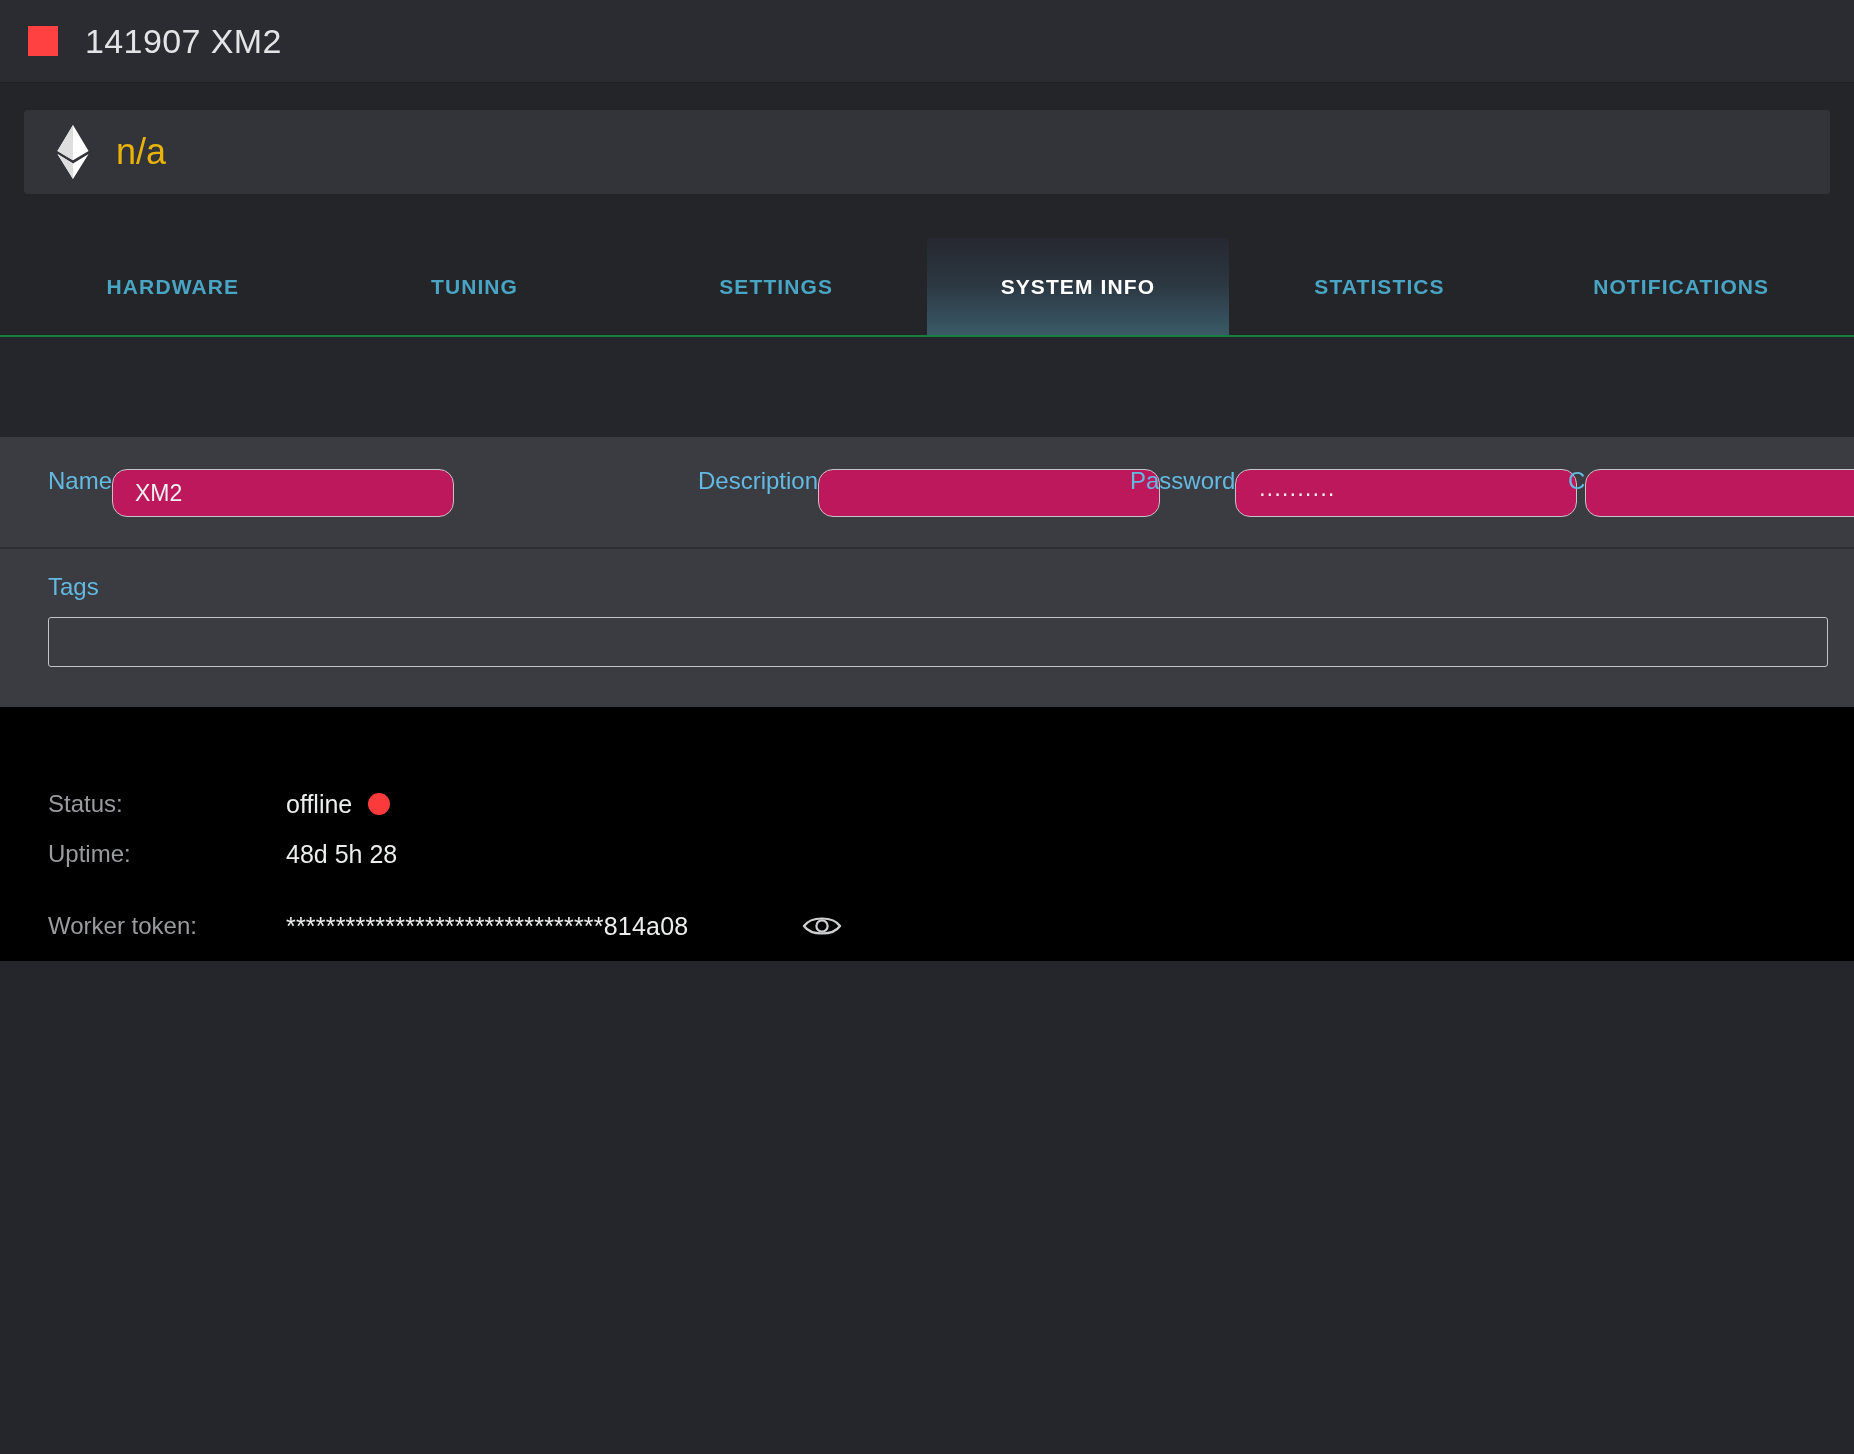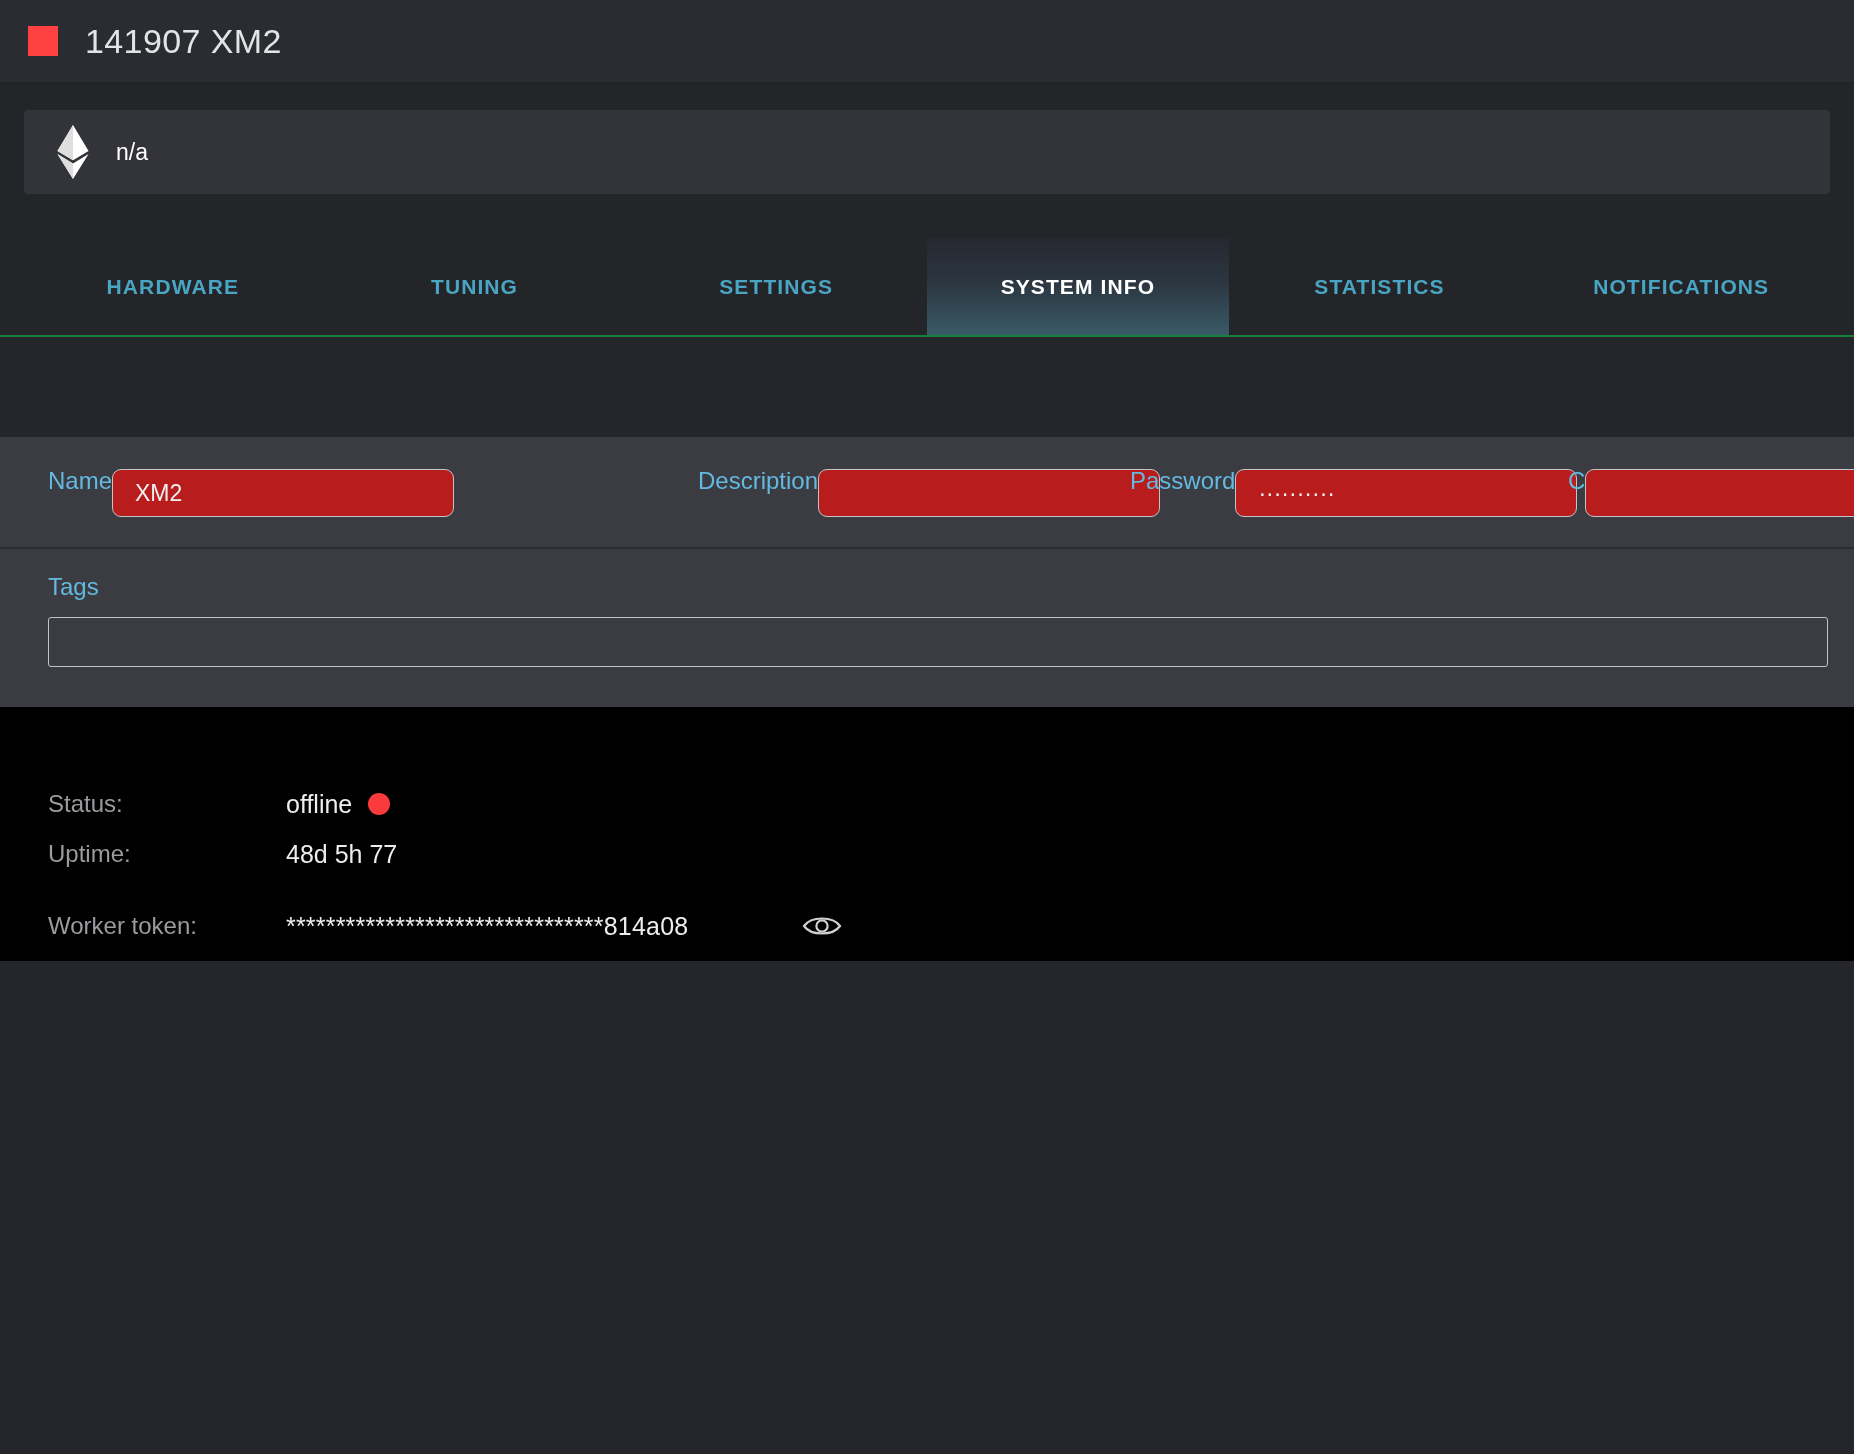--- a/index.html
+++ b/index.html
@@ -56,22 +56,22 @@
     box-sizing: border-box;
   }
   .eth-icon {
     width: 34px;
     height: 54px;
     margin-right: 26px;
     flex: 0 0 auto;
     display: block;
   }
   .coin-name {
-    font-size: 23px;
-    color: #ffffff;
+    font-size: 36px;
+    color: #eab308;
     font-weight: 400;
   }
 
   
   .tabs-wrap {
     background: #242529;
     padding-top: 44px;
   }
   .tabs {
     display: flex;
@@ -117,23 +117,23 @@
   .field.extra   { width: 330px; flex: 0 0 auto; }
   .field-label {
     font-size: 24px;
     color: #63b9e0;
     margin-bottom: 18px;
     line-height: 1;
     white-space: nowrap;
   }
   .field-input {
     height: 48px;
-    background: #b91c1c;
+    background: #be185d;
     border: 1px solid #c3c4c6;
-    border-radius: 9px;
+    border-radius: 15px;
     color: #f0f0f1;
     font-size: 23px;
     font-family: "Liberation Sans", sans-serif;
     padding: 0 22px;
     box-sizing: border-box;
     outline: none;
   }
   .field-input::placeholder { color: #8d8e92; }
 
   .tags-panel {
@@ -310,21 +310,21 @@
   <div class="info-row">
     <span class="info-key">Status:</span>
     <span class="info-val">
       <span>offline</span>
       <span class="dot-red"></span>
     </span>
   </div>
 
   <div class="info-row">
     <span class="info-key">Uptime:</span>
-    <span class="info-val">48d 5h 77</span>
+    <span class="info-val">48d 5h 28</span>
   </div>
 
   <div class="info-row token-row">
     <span class="info-key">Worker token:</span>
     <span class="token-text">********************************814a08</span>
 
     <span class="eye-btn">
       <svg width="40" height="26" viewBox="0 0 40 26">
         <path d="M2 13 C9 3, 31 3, 38 13 C31 23, 9 23, 2 13 Z" fill="none" stroke="#cfd0d2" stroke-width="2.2"></path>
         <circle cx="20" cy="13" r="5.6" fill="none" stroke="#cfd0d2" stroke-width="2.2"></circle>

